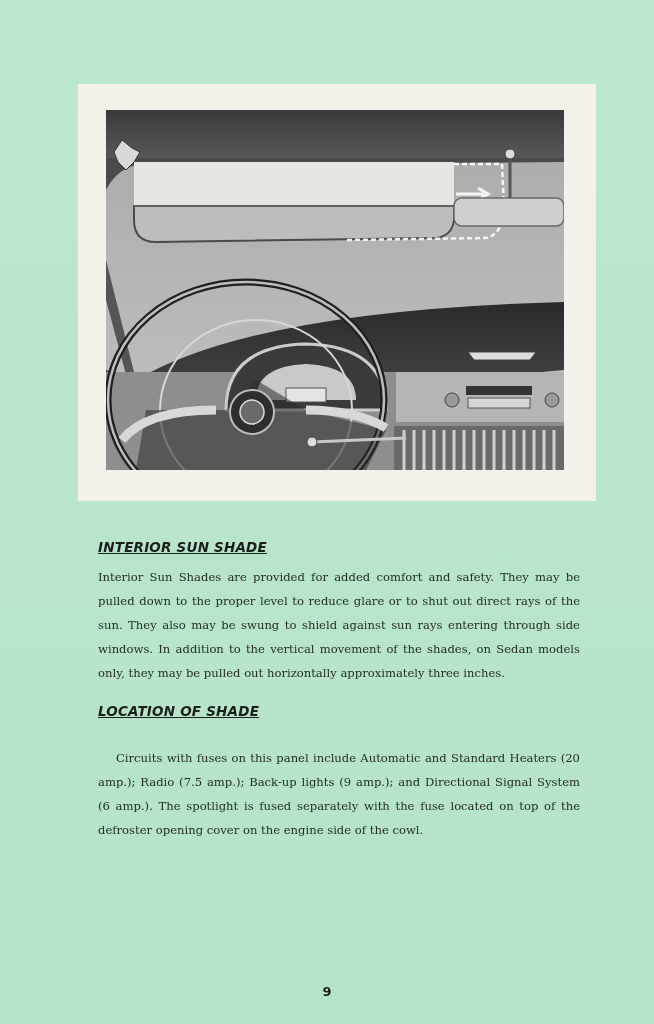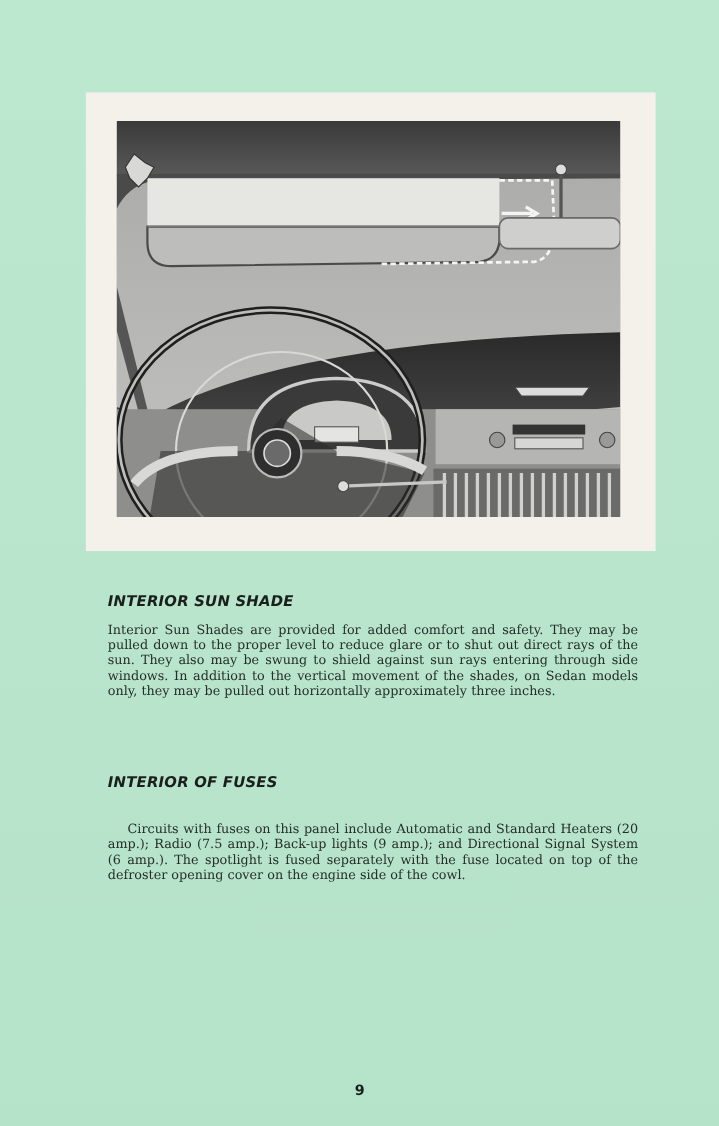--- a/index.html
+++ b/index.html
@@ -23,26 +23,27 @@
       overflow: hidden; background: #b8b8b6;
     }
     .photo svg { display: block; }
     .heading {
       position: absolute; left: 98px;
       font-family: "DejaVu Sans", sans-serif;
       font-weight: bold; font-style: italic;
       font-size: 13.5px; letter-spacing: 0.2px;
       color: #1a1f1b;
       margin: 0;
+      text-decoration: underline;
     }
     .h1 { top: 539px; }
     .h2 { top: 703px; }
     .para {
       position: absolute; left: 98px; width: 482px;
-      font-size: 11.6px; line-height: 14px;
+      font-size: 11.6px; line-height: 24px;
       text-align: justify;
       color: #262d27;
       margin: 0;
     }
     .p1 { top: 565px; }
     .p2 { top: 729px; }
     .p3 { top: 746px; text-indent: 18px; }
     .p4 { top: 873px; text-indent: 18px; }
     .pagenum {
       position: absolute; left: 0; width: 654px; top: 984px;
@@ -142,17 +143,17 @@
       <circle cx="146" cy="302" r="12" fill="#6a6a6a" stroke="#ddd" stroke-width="1.5"></circle>
 
       <line x1="206" y1="332" x2="300" y2="328" stroke="#c8c8c6" stroke-width="3"></line>
       <circle cx="206" cy="332" r="5" fill="#ddd" stroke="#444"></circle>
     </svg>
   </div>
 
   <h2 class="heading h1">INTERIOR SUN SHADE</h2>
   <p class="para p1">Interior Sun Shades are provided for added comfort and safety. They may be pulled down to the proper level to reduce glare or to shut out direct rays of the sun. They also may be swung to shield against sun rays entering through side windows. In addition to the vertical movement of the shades, on Sedan models only, they may be pulled out horizontally approximately three inches.</p>
 
-  <h2 class="heading h2">INTERIOR OF FUSES</h2>
+  <h2 class="heading h2">LOCATION OF SHADE</h2>
   <p class="para p3">Circuits with fuses on this panel include Automatic and Standard Heaters (20 amp.); Radio (7.5 amp.); Back-up lights (9 amp.); and Directional Signal System (6 amp.). The spotlight is fused separately with the fuse located on top of the defroster opening cover on the engine side of the cowl.</p>
 
   <div class="pagenum">9</div>
 </div>
 
 </body></html>

